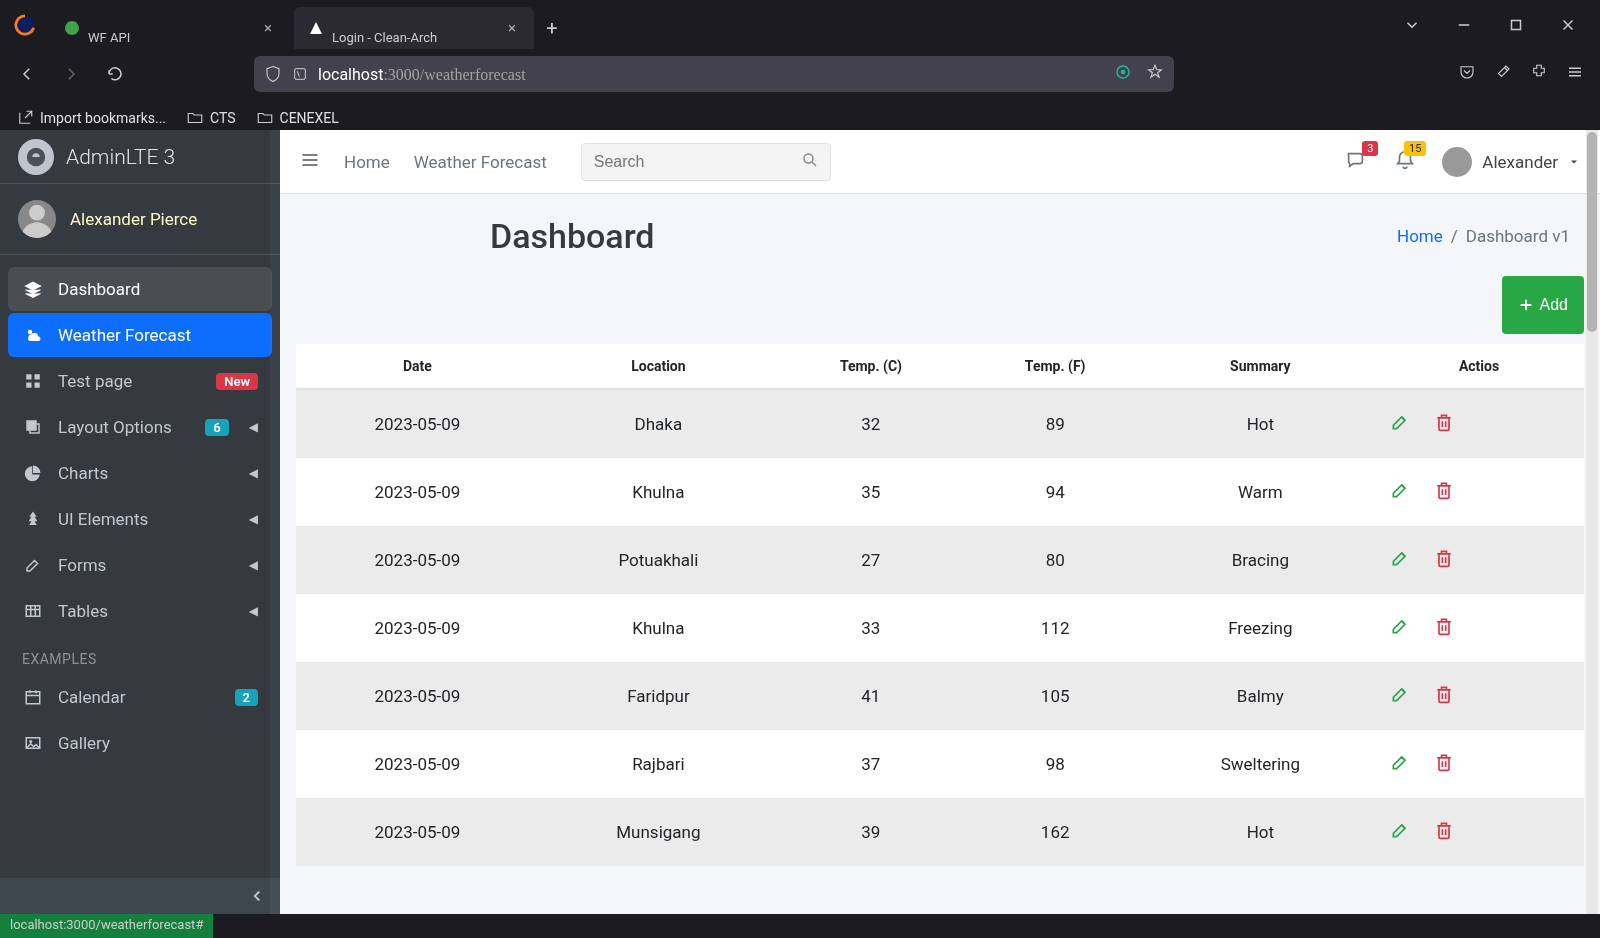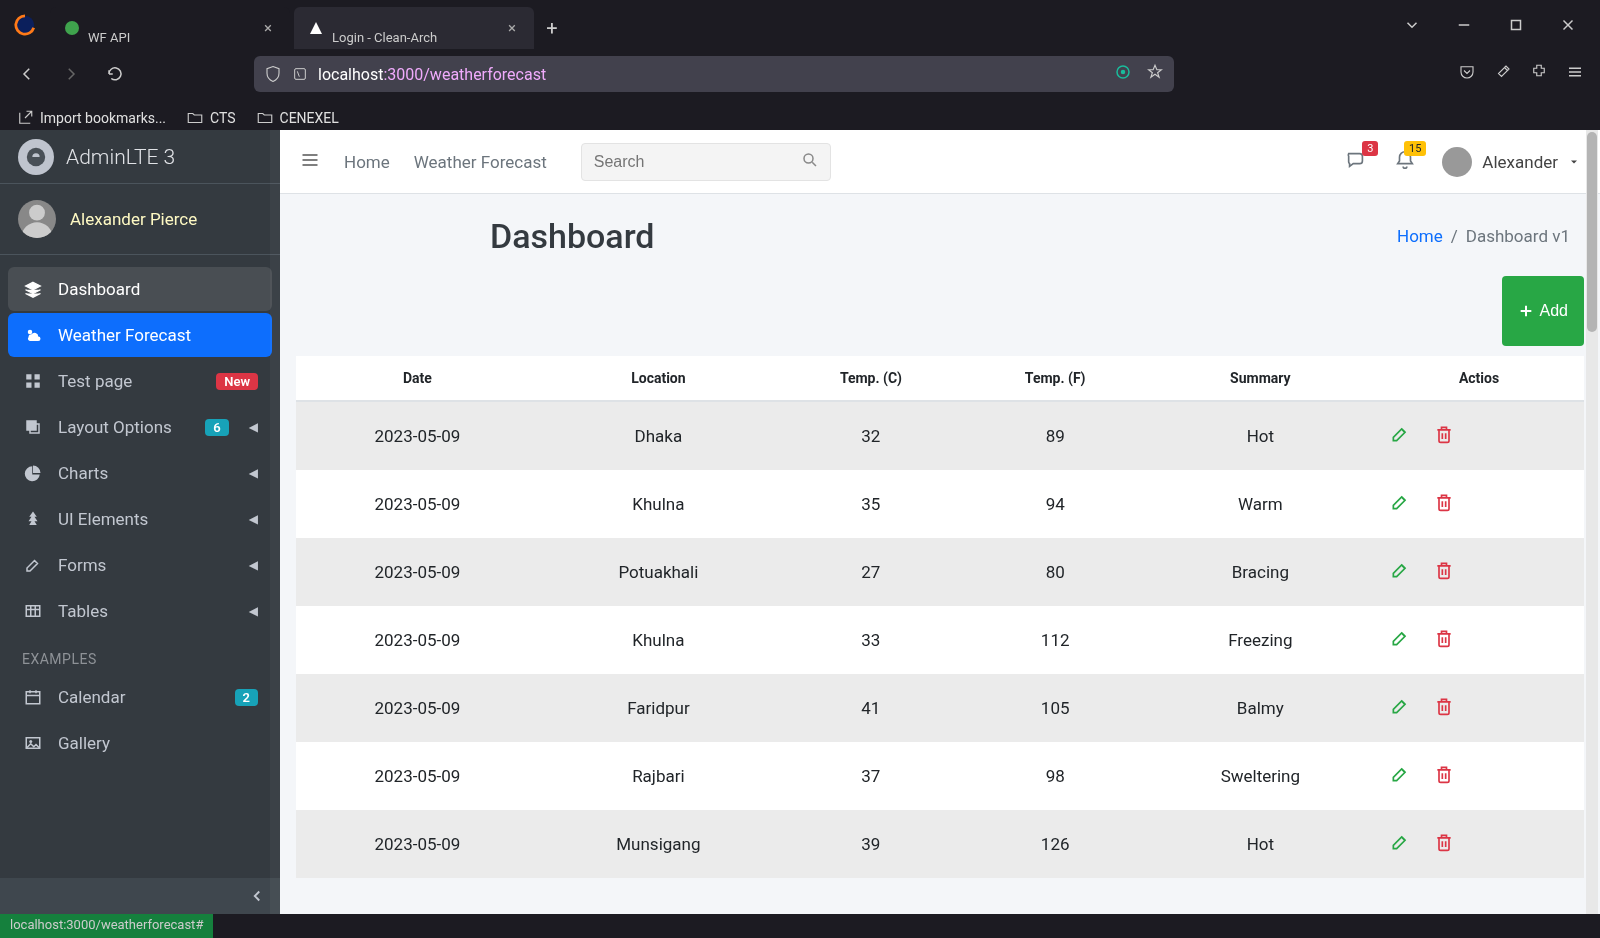--- a/index.html
+++ b/index.html
@@ -22,21 +22,21 @@
   .win-btn { width: 28px; height: 28px; display:flex; align-items:center; justify-content:center; cursor:pointer;}
   
   .toolbar { height: 48px; display: flex; align-items: center; padding: 0 12px; gap: 14px; }
   .nav-icon { width: 30px; height: 30px; display:flex; align-items:center; justify-content:center; color:#ccc; cursor:pointer;}
   .nav-icon.disabled { color: #666; }
   .urlbar { flex: 0 0 920px; margin-left: 110px; height: 36px; background: #42414d; border-radius: 6px; display:flex; align-items:center; padding: 0 10px; gap:10px; color:#ccc; }
   .urlbar .shield { width:18px; height:18px; display:flex; align-items:center; justify-content:center;}
   .urlbar .lock { width:16px; height:16px; display:flex; align-items:center; justify-content:center;}
   .urlbar .url { font-size: 16px; flex:1; }
   .urlbar .url .host { color: #fff; }
-  .urlbar .url .path { color: #f0abfc; }
+  .urlbar .url .path { color: #a3a3a3; font-family: Liberation Serif, serif; }
   .urlbar .right-icons { display:flex; gap:14px; align-items:center;}
   .toolbar-right { margin-left:auto; display:flex; gap:18px; align-items:center; color:#ccc; padding-right: 4px;}
   
   .bookmarks-bar { height: 32px; display:flex; align-items:center; padding: 0 16px; gap: 20px; color:#e0e0e0; font-size:14px; }
   .bm-item { display:flex; align-items:center; gap:6px; cursor:pointer;margin-top:8px; }
   
   
   .app { position: absolute; top: 130px; left: 0; right: 0; bottom: 24px; display:flex; background:#f4f6f9; }
   
   .sidebar { width: 280px; background: #343a40; color: #c2c7d0; display:flex; flex-direction:column; position:relative; }
@@ -79,21 +79,21 @@
   .user-drop { display:flex; align-items:center; gap:10px; cursor:pointer; color:#444; font-size:17px;}
   .user-drop .ava { width:30px; height:30px; border-radius:50%; background:#999;}
   
   .content-header { padding: 22px 30px 16px 210px; display:flex; align-items:center;}
   .page-title { font-size:34px; font-weight:500; color:#343a40;}
   .breadcrumb { margin-left:auto; font-size:17px; color:#6c757d; display:flex; gap:8px;}
   .breadcrumb a { color:#0d6efd; text-decoration:none;}
   
   .content-body { padding: 4px 16px 20px;}
   .add-row { display:flex; justify-content:flex-end; margin-bottom:10px;}
-  .btn-add { background:#28a745; color:#fff; border:none; padding:26px 16px; border-radius:4px; font-size:16px; display:flex; align-items:center; gap:6px; cursor:pointer; font-weight:500;}
+  .btn-add { background:#28a745; color:#fff; border:none; padding:20px 16px; border-radius:4px; font-size:16px; display:flex; align-items:center; gap:6px; cursor:pointer; font-weight:500;}
   
   table { width:100%; border-collapse:collapse; background:#fff;}
   thead th { text-align:center; padding:14px 8px; font-size:14px; font-weight:700; color:#212529; border-bottom:2px solid #dee2e6;}
   tbody td { text-align:center; padding:22px 8px; font-size:17px; color:#212529;}
   tbody tr:nth-child(odd) { background:#ebebeb;}
   tbody tr:nth-child(even) { background:#fff;}
   .act-icons { display:flex; gap:24px; justify-content:flex-start; padding-left:8px;}
   .edit-ic { color:#28a745; cursor:pointer;}
   .del-ic { color:#dc3545; cursor:pointer;}
   
@@ -544,21 +544,21 @@
                   <span class="del-ic"><svg width="20" height="20" viewBox="0 0 24 24">
                       <path d="M6 7h12v13a2 2 0 0 1-2 2H8a2 2 0 0 1-2-2V7z M4 7h16 M9 4h6v3H9z M10 11v7 M14 11v7" stroke="#dc3545" stroke-width="2" fill="none"></path>
                     </svg></span>
                 </div>
               </td>
             </tr>
             <tr>
               <td>2023-05-09</td>
               <td>Munsigang</td>
               <td>39</td>
-              <td>126</td>
+              <td>162</td>
               <td>Hot</td>
               <td>
                 <div class="act-icons">
                   <span class="edit-ic"><svg width="20" height="20" viewBox="0 0 24 24">
                       <path d="M4 20h4l10-10-4-4L4 16v4z" stroke="#28a745" stroke-width="2" fill="none"></path>
                       <path d="M14 6l4 4" stroke="#28a745" stroke-width="2"></path>
                     </svg></span>
                   <span class="del-ic"><svg width="20" height="20" viewBox="0 0 24 24">
                       <path d="M6 7h12v13a2 2 0 0 1-2 2H8a2 2 0 0 1-2-2V7z M4 7h16 M9 4h6v3H9z M10 11v7 M14 11v7" stroke="#dc3545" stroke-width="2" fill="none"></path>
                     </svg></span>

